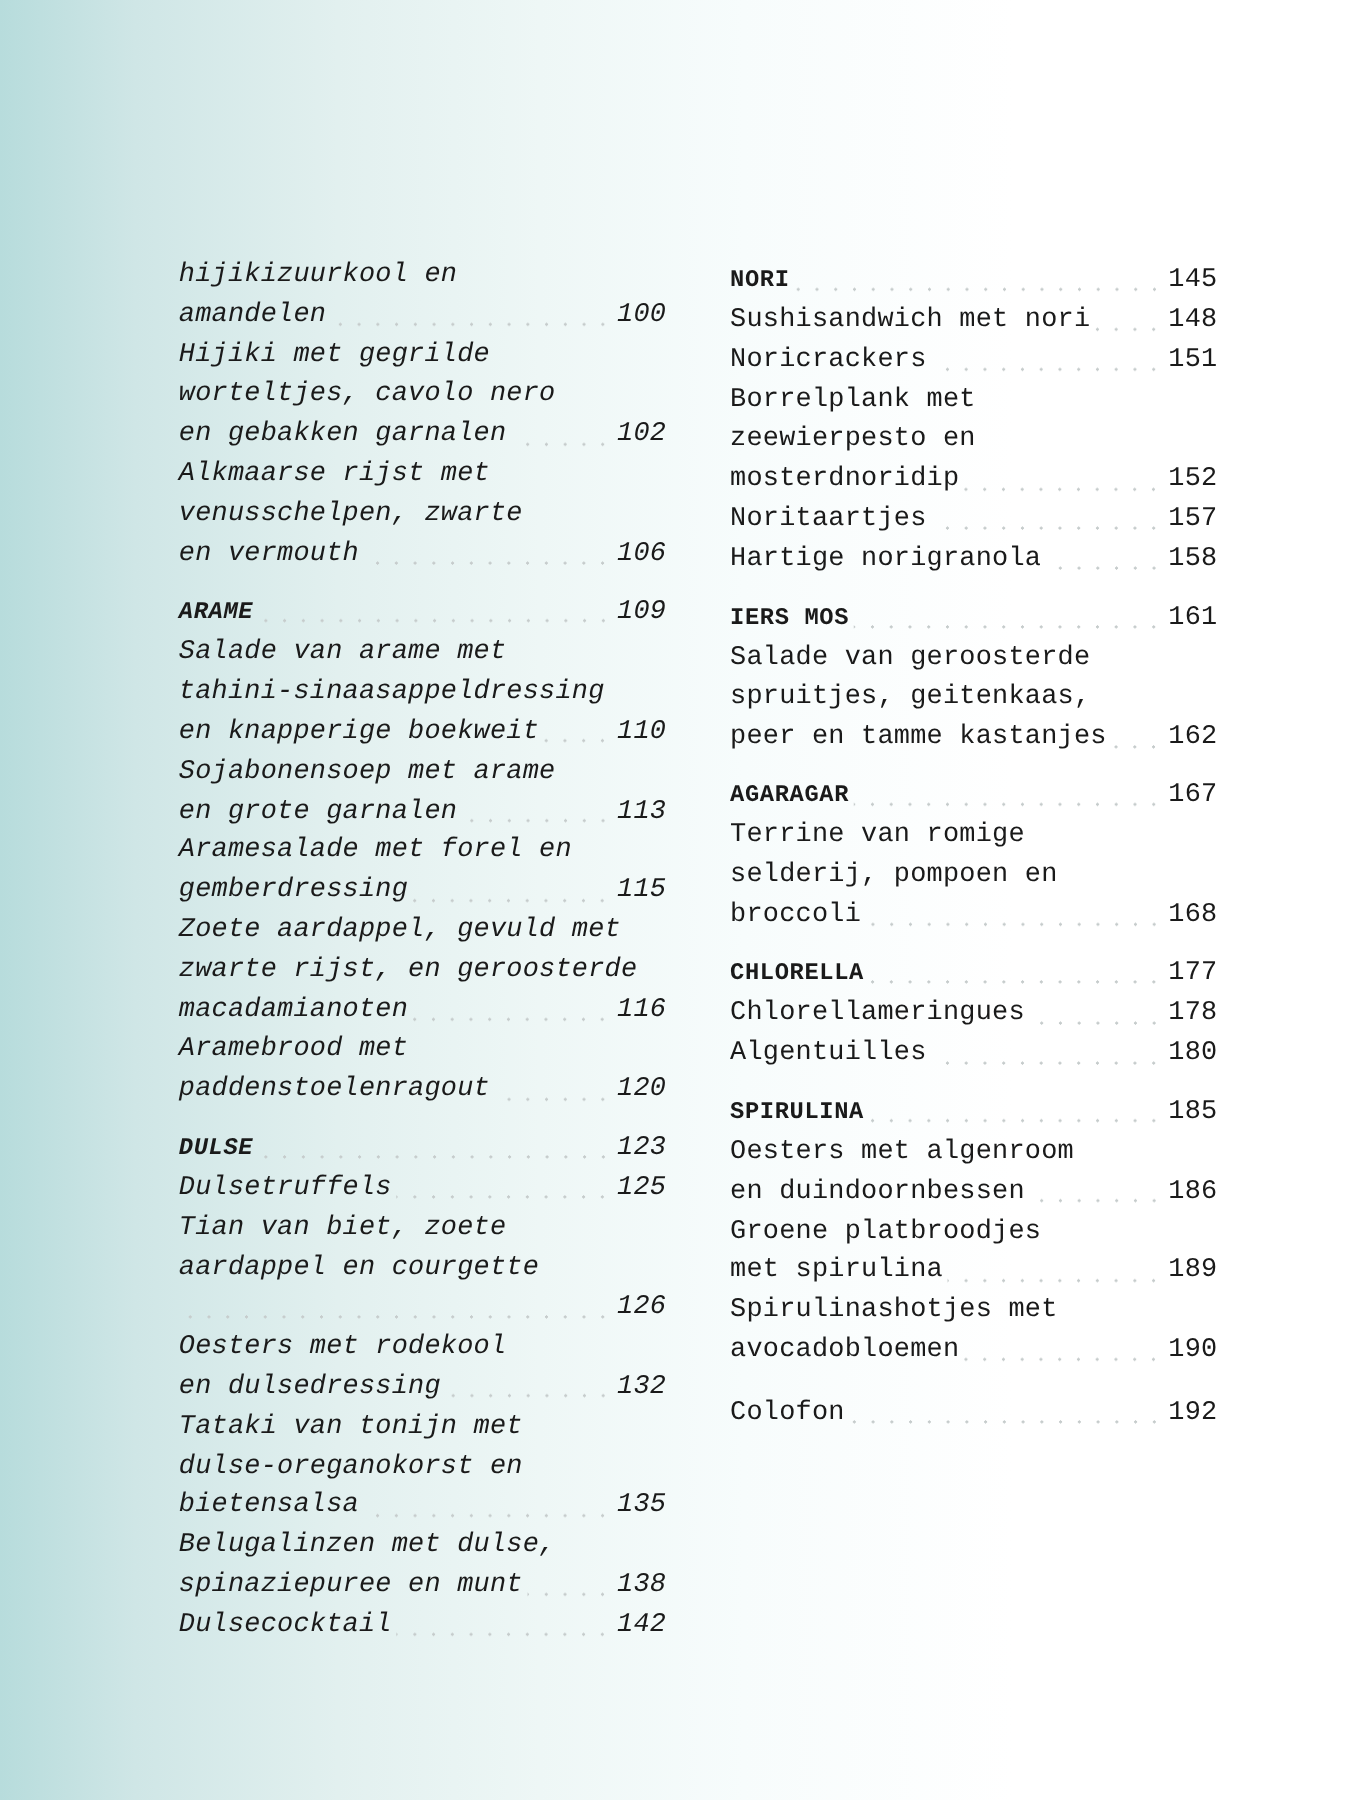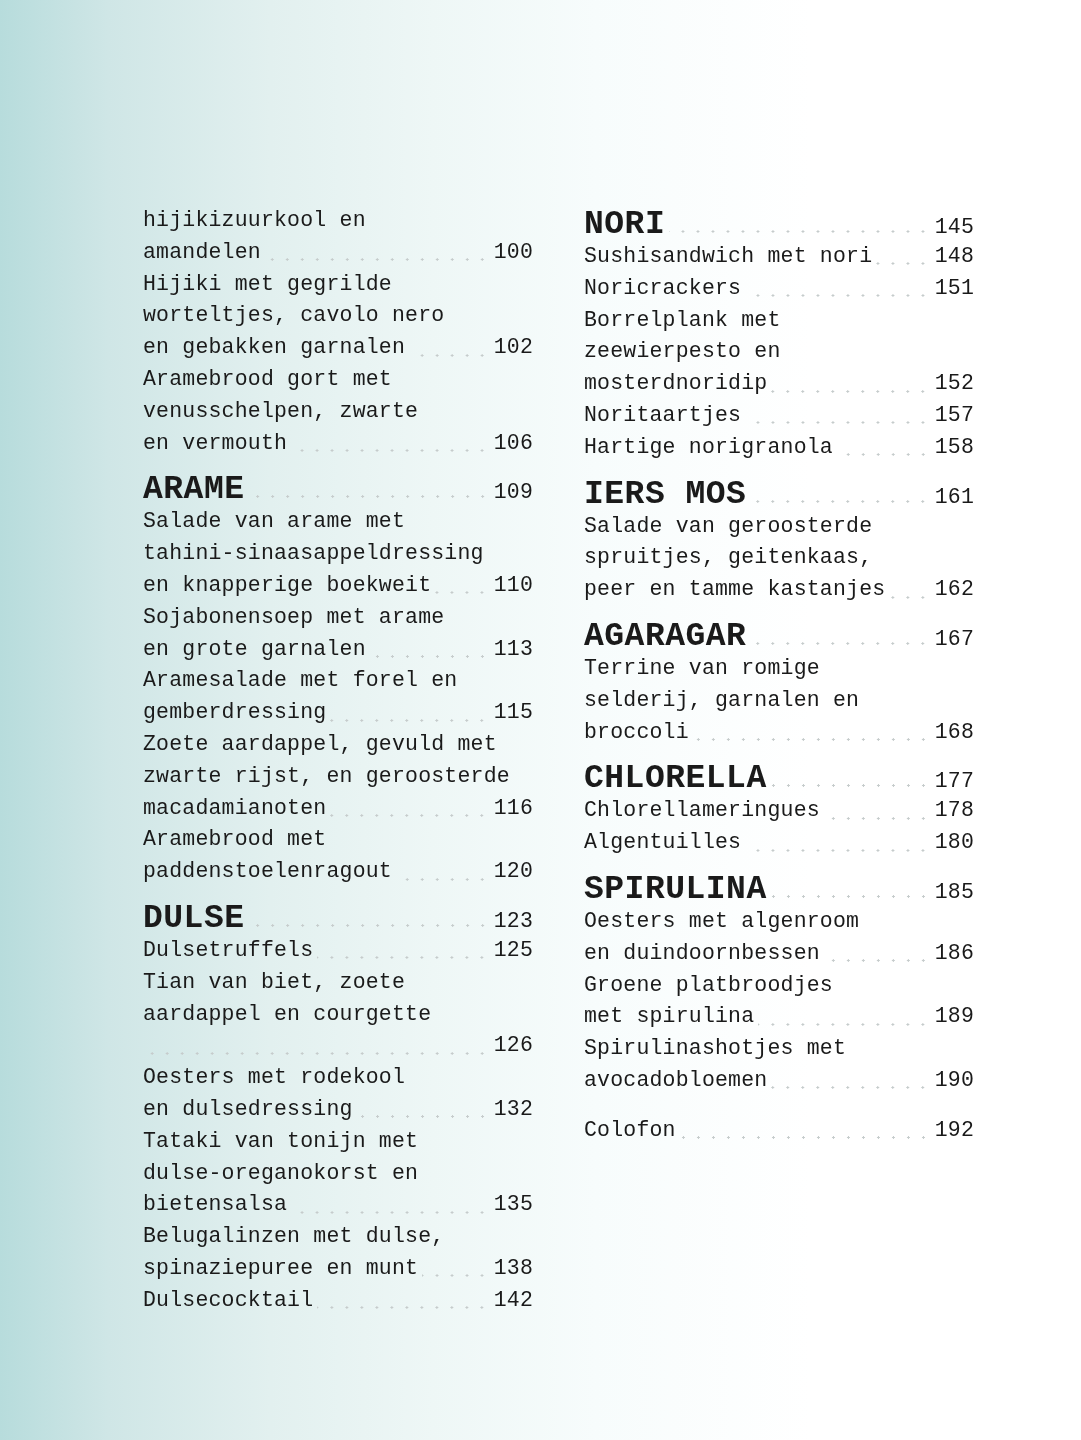--- a/index.html
+++ b/index.html
@@ -13,21 +13,21 @@
       background: linear-gradient(to right, #b7dcdc 0%, #cfe6e6 10%, #e2f0ef 25%, #eef7f6 40%, #f7fcfc 55%, #ffffff 75%, #ffffff 100%);
       font-family: "Liberation Mono", "DejaVu Sans Mono", monospace;
       color: #1a1a1a;
       position: relative;
     }
     .column {
       position: absolute;
       top: 205px;
       width: 390px;
     }
-    .col-left { left: 143px; }
+    .col-left { left: 143px; font-style: italic; }
     .col-right { left: 584px; top: 208px; }
 
     .section { margin-bottom: 14px; }
     .section.no-heading { margin-top: 0; }
 
     .line {
       display: flex;
       align-items: baseline;
       font-size: 21.5px;
       line-height: 31.8px;
@@ -51,21 +51,21 @@
       background-position: right center;
       min-width: 8px;
       height: 3px;
     }
     .line .page {
       flex: 0 0 auto;
       text-align: right;
     }
     .heading .text {
       font-weight: bold;
-      font-size: 33px;
+      font-size: 19px;
       letter-spacing: 0.5px;
       font-family: "Liberation Mono", "DejaVu Sans Mono", monospace;
     }
     .heading { height: 33px; line-height: 33px; }
     .colofon { margin-top: 18px; }
   </style>
 </head>
 <body>
 
 <div class="column col-left" id="col-left">
@@ -88,21 +88,21 @@
           <span class="text">worteltjes, cavolo nero</span>
         </div>
         <div class="line">
           <span class="text">en gebakken garnalen</span>
           <span class="leader"></span>
           <span class="page">102</span>
         </div>
       </div>
       <div>
         <div class="line">
-          <span class="text">Aramebrood gort met</span>
+          <span class="text">Alkmaarse rijst met</span>
         </div>
         <div class="line">
           <span class="text">venusschelpen, zwarte</span>
         </div>
         <div class="line">
           <span class="text">en vermouth</span>
           <span class="leader"></span>
           <span class="page">106</span>
         </div>
       </div>
@@ -310,21 +310,21 @@
       <div class="line heading">
         <span class="text">AGARAGAR</span>
         <span class="leader"></span>
         <span class="page">167</span>
       </div>
       <div>
         <div class="line">
           <span class="text">Terrine van romige</span>
         </div>
         <div class="line">
-          <span class="text">selderij, garnalen en</span>
+          <span class="text">selderij, pompoen en</span>
         </div>
         <div class="line">
           <span class="text">broccoli</span>
           <span class="leader"></span>
           <span class="page">168</span>
         </div>
       </div>
     </div>
     <div class="section">
       <div class="line heading">

